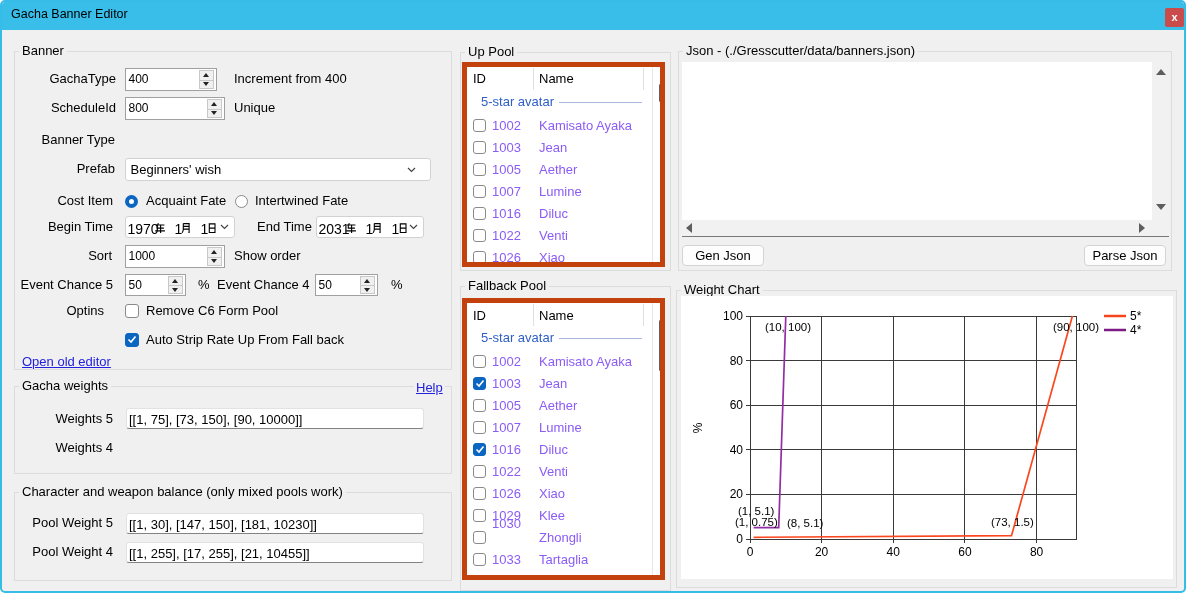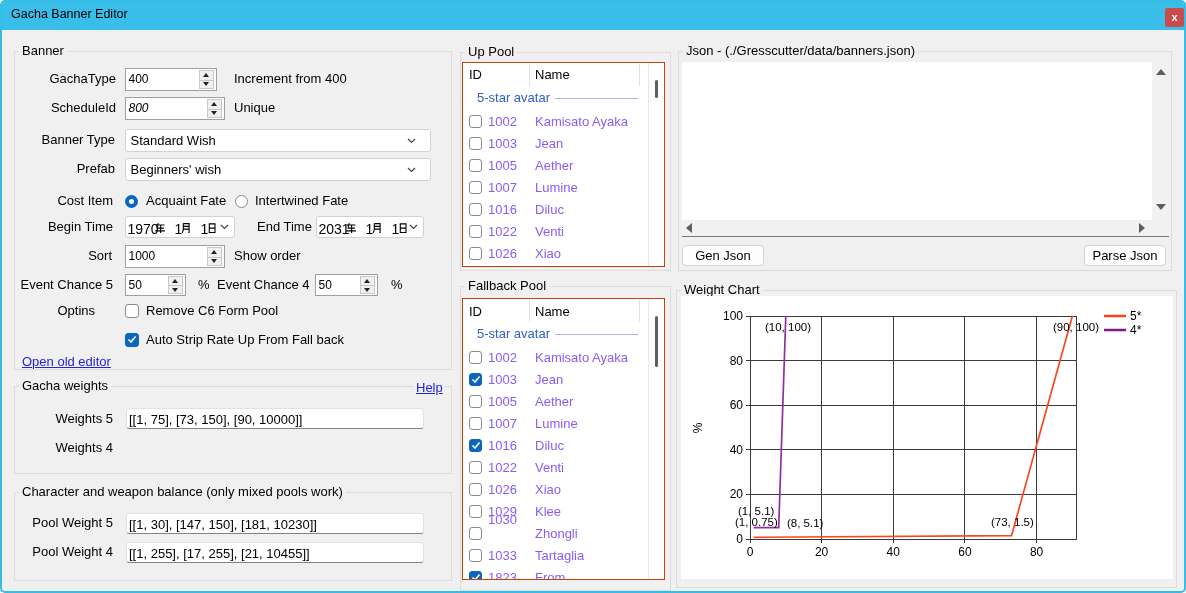--- a/index.html
+++ b/index.html
@@ -21,21 +21,21 @@
 .tri-d{position:absolute;left:50%;top:50%;margin:-2px 0 0 -3.5px;width:0;height:0;border-left:3.5px solid transparent;border-right:3.5px solid transparent;border-top:4px solid #222;}
 .cmb{position:absolute;background:#fff;border:1px solid #D2D2D2;border-radius:3px;}
 .cmbtx{position:absolute;left:4.5px;top:3px;font-size:13px;white-space:nowrap;}
 .dtx{position:absolute;top:4px;font-size:14px;line-height:16px;}
 .chev{position:absolute;top:50%;margin-top:-3px;width:9px;height:6px;}
 .txt{position:absolute;background:#fff;border:1px solid #E2E2E2;border-bottom:1px solid #838383;border-radius:3px;}
 .txttx{position:absolute;left:2px;top:3px;font-size:13px;white-space:nowrap;}
 .link{position:absolute;font-size:13px;color:#2222DE;text-decoration:underline;white-space:nowrap;}
 .cb{position:absolute;background:#fff;border:1px solid #8A8A8A;border-radius:3px;}
 .cbc{position:absolute;background:#0B66C1;border:1px solid #0B66C1;border-radius:3px;}
-.tbl{position:absolute;background:#fff;border:1px solid #c2410c;}
+.tbl{position:absolute;background:#fff;border:5px solid #c2410c;}
 .or{color:#8b5cf6;}
 .btn{position:absolute;background:#FDFDFD;border:1px solid #D4D4D4;border-radius:4px;font-size:13px;text-align:center;}
 svg{display:block;}
 </style></head><body>
 <div id="win">
 <div id="tbar"></div>
 <div id="ttext">Gacha Banner Editor</div>
 <div id="closebtn">x</div>
 
 <div id="content" style="position:absolute;left:-2px;top:-2px;width:1186px;height:593px;">
@@ -48,39 +48,33 @@
           <div class="up">
             <div class="tri-u"></div>
           </div>
           <div class="dn">
             <div class="tri-d"></div>
           </div>
         </div>
 </div>
 <div class="lbl" style="left:234px;top:71px;line-height:16px;">Increment from 400</div>
 <div class="rlbl" style="left:20px;top:100px;width:96px;line-height:16px;">ScheduleId</div>
-<div class="num" style="left:125px;top:97px;width:100px;height:23px;font-style:italic;">
+<div class="num" style="left:125px;top:97px;width:100px;height:23px;">
 <div class="numtx">800</div>
 <div class="spin">
           <div class="up">
             <div class="tri-u"></div>
           </div>
           <div class="dn">
             <div class="tri-d"></div>
           </div>
         </div>
 </div>
 <div class="lbl" style="left:234px;top:100px;line-height:16px;">Unique</div>
 <div class="rlbl" style="left:20px;top:132px;width:95px;line-height:16px;">Banner Type</div>
-<div class="cmb" style="left:125px;top:129px;width:306px;height:23px;">
-<div class="cmbtx">Standard Wish</div>
-<svg class="chev" style="right:14px;" width="9" height="6" viewBox="0 0 9 6">
-          <polyline points="1,1 4.5,4.5 8,1" fill="none" stroke="#444" stroke-width="1.2"></polyline>
-        </svg>
-</div>
 <div class="rlbl" style="left:20px;top:161px;width:95px;line-height:16px;">Prefab</div>
 <div class="cmb" style="left:125px;top:158px;width:306px;height:23px;">
 <div class="cmbtx">Beginners' wish</div>
 <svg class="chev" style="right:14px;" width="9" height="6" viewBox="0 0 9 6">
           <polyline points="1,1 4.5,4.5 8,1" fill="none" stroke="#444" stroke-width="1.2"></polyline>
         </svg>
 </div>
 <div class="rlbl" style="left:20px;top:193px;width:93px;line-height:16px;">Cost Item</div>
 <div class="a" style="left:124.5px;top:194.5px;width:13.5px;height:13.5px;border-radius:50%;background:#fff;border:4px solid #0B66C1;"></div>
 <div class="lbl" style="left:146px;top:193px;line-height:16px;">Acquaint Fate</div>
@@ -154,21 +148,21 @@
 <div class="spin">
           <div class="up">
             <div class="tri-u"></div>
           </div>
           <div class="dn">
             <div class="tri-d"></div>
           </div>
         </div>
 </div>
 <div class="lbl" style="left:391px;top:277px;line-height:16px;">%</div>
-<div class="rlbl" style="left:3px;top:303px;width:92px;line-height:16px;">Optins</div>
+<div class="rlbl" style="left:12px;top:303px;width:92px;line-height:16px;">Optins</div>
 <div class="cb" style="left:125px;top:304px;width:14px;height:14px;"></div>
 <div class="lbl" style="left:146px;top:303px;line-height:16px;">Remove C6 Form Pool</div>
 <div class="cbc" style="left:125px;top:333px;width:14px;height:14px;">
         <svg width="10" height="9" viewBox="0 0 10 9" style="position:absolute;left:1px;top:1px;">
           <polyline points="1.5,4.5 4,7 8.5,1.5" fill="none" stroke="#fff" stroke-width="1.6"></polyline>
         </svg>
       </div>
 <div class="lbl" style="left:146px;top:332px;line-height:16px;">Auto Strip Rate Up From Fall back</div>
 <div class="link" style="left:22px;top:354px;">Open old editor</div>
 <div class="grp" style="left:14px;top:386px;width:438px;height:88px;"></div>

